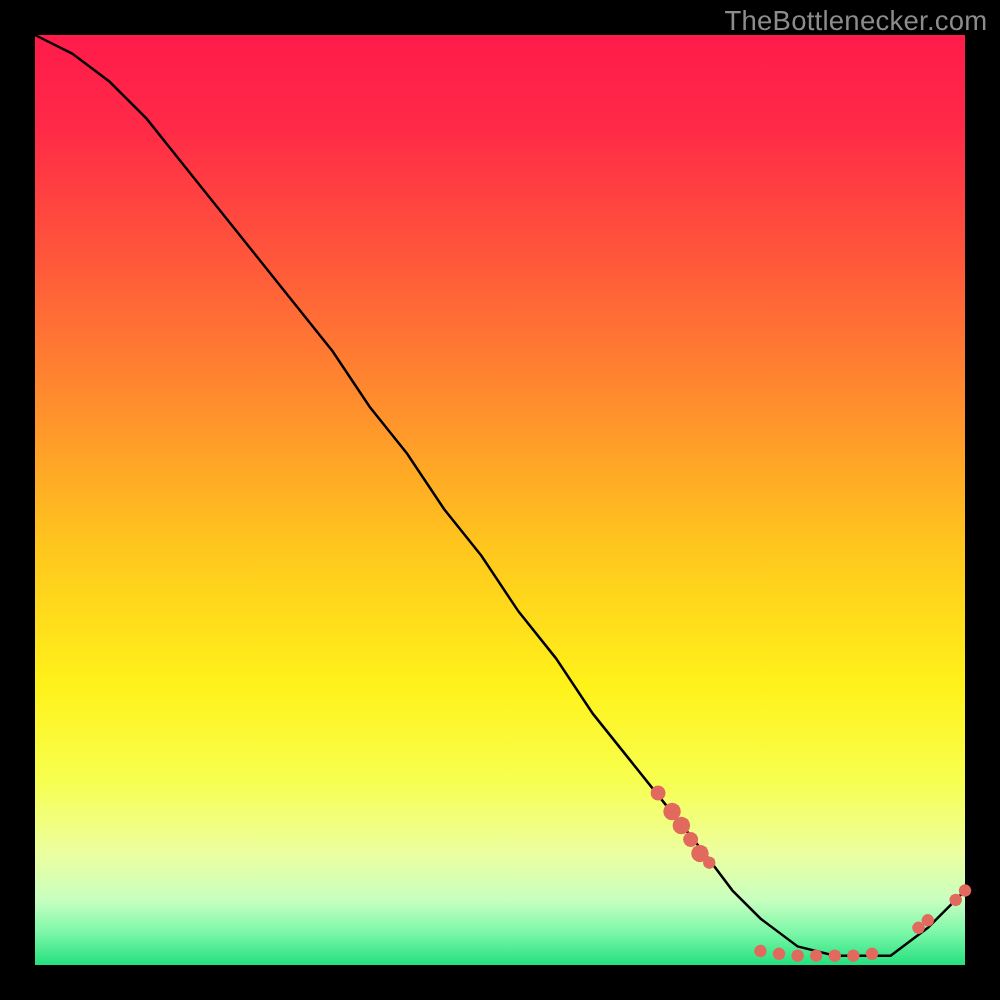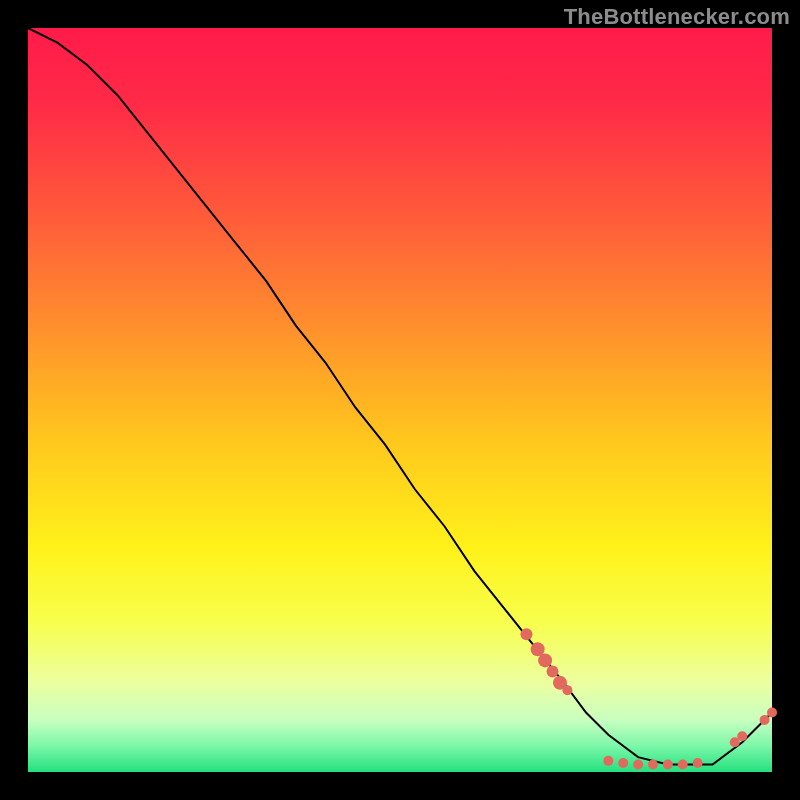--- a/index.html
+++ b/index.html
@@ -8,21 +8,20 @@
     width: 800px;
     height: 800px;
     background: #000;
     overflow: hidden;
   }
   .stage {
     position: relative;
     width: 800px;
     height: 800px;
     background: #000;
-    font-weight: bold;
   }
   .brand {
     position: absolute;
     top: 4px;
     right: 10px;
     font-family: Arial, Helvetica, sans-serif;
     font-size: 22px;
     color: #8c8c8c;
     letter-spacing: 0.2px;
   }

